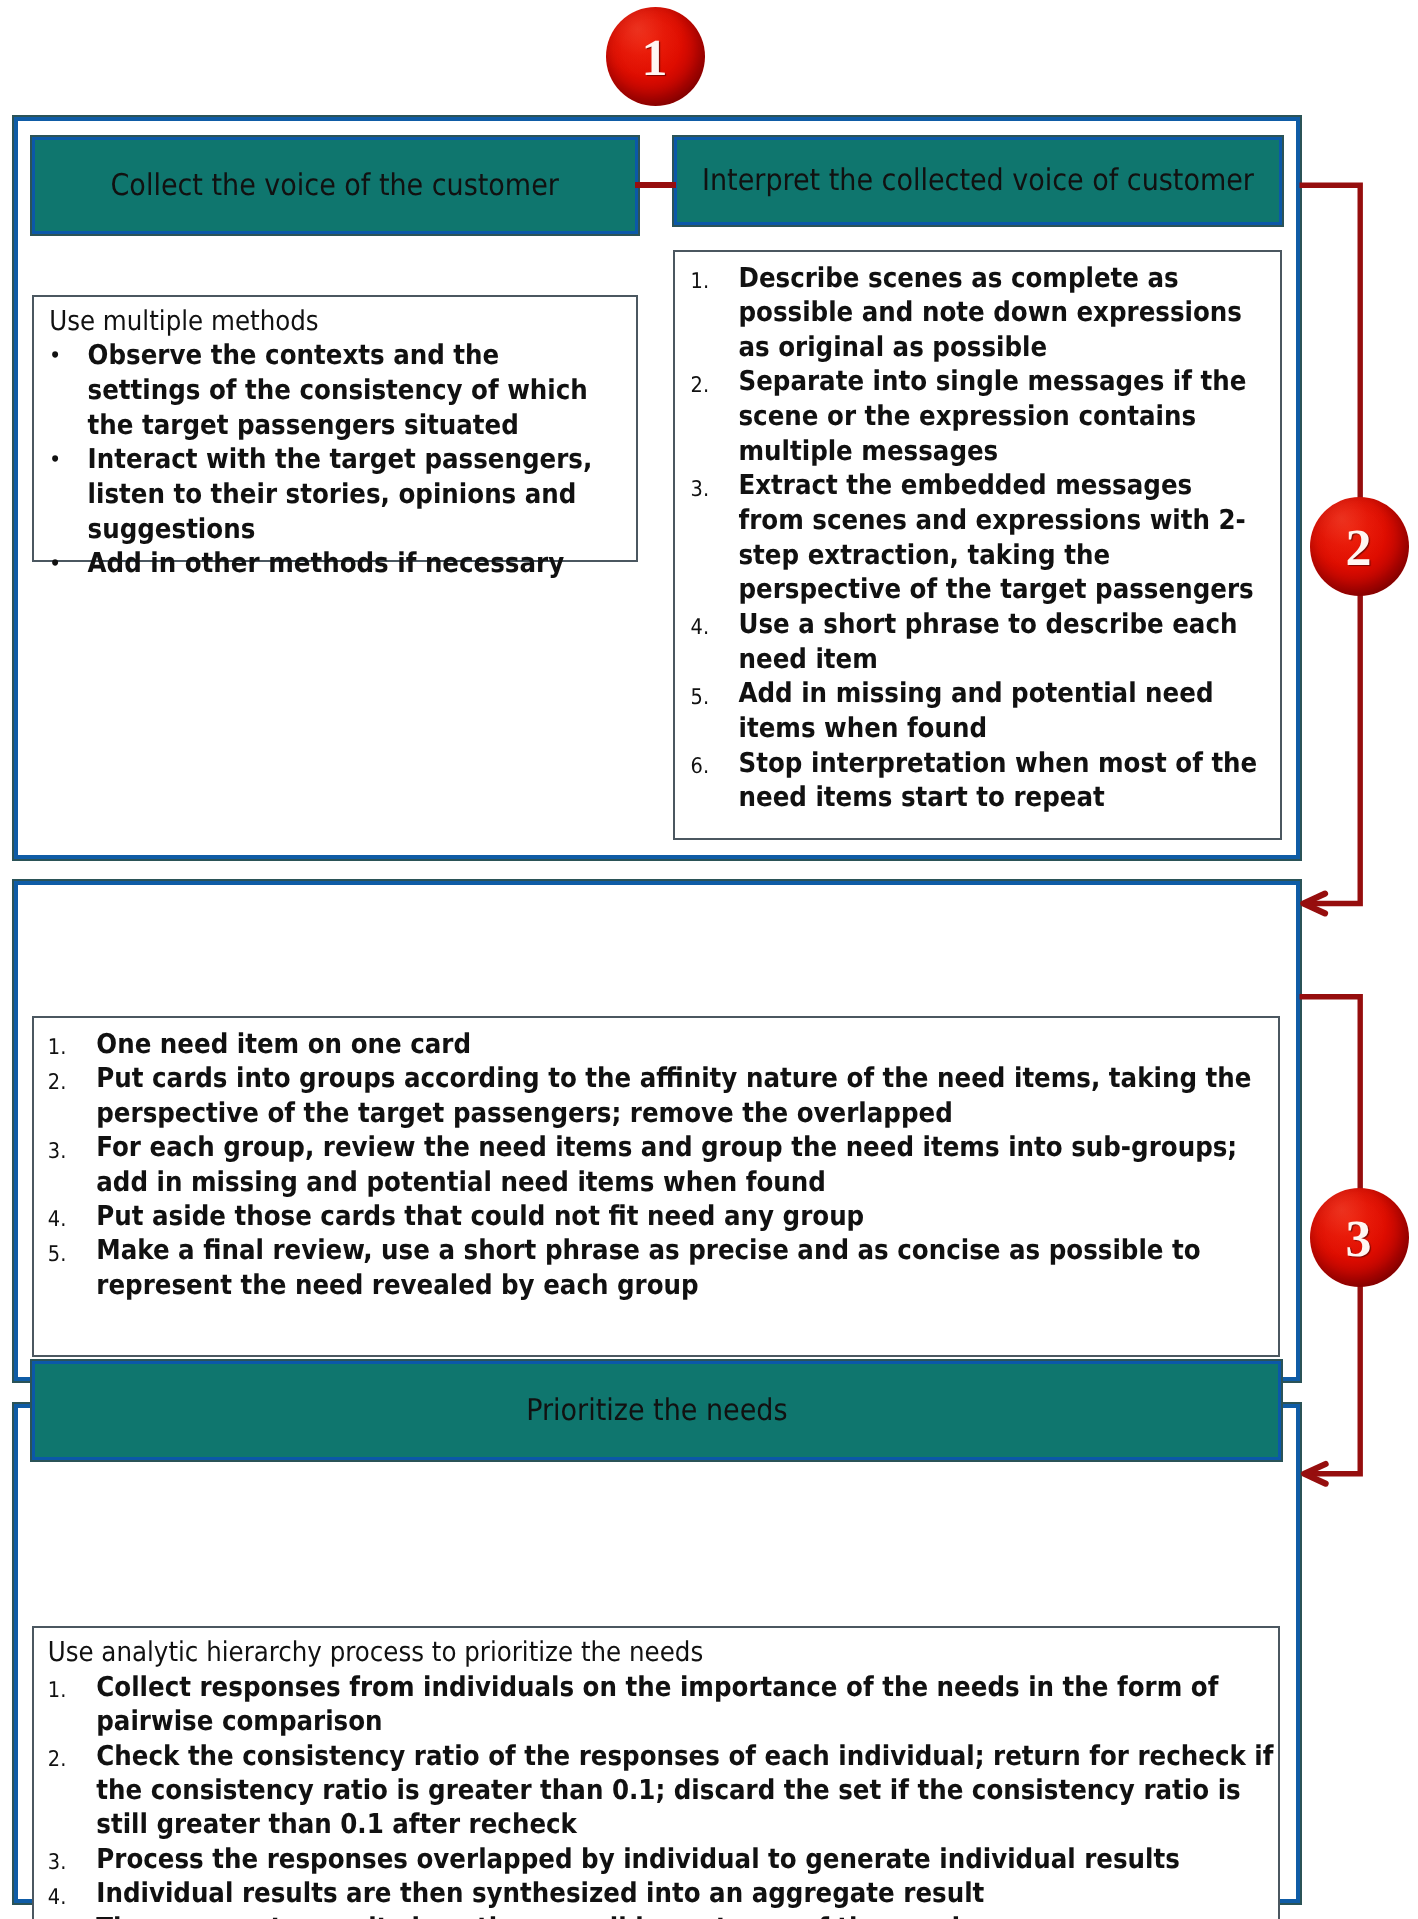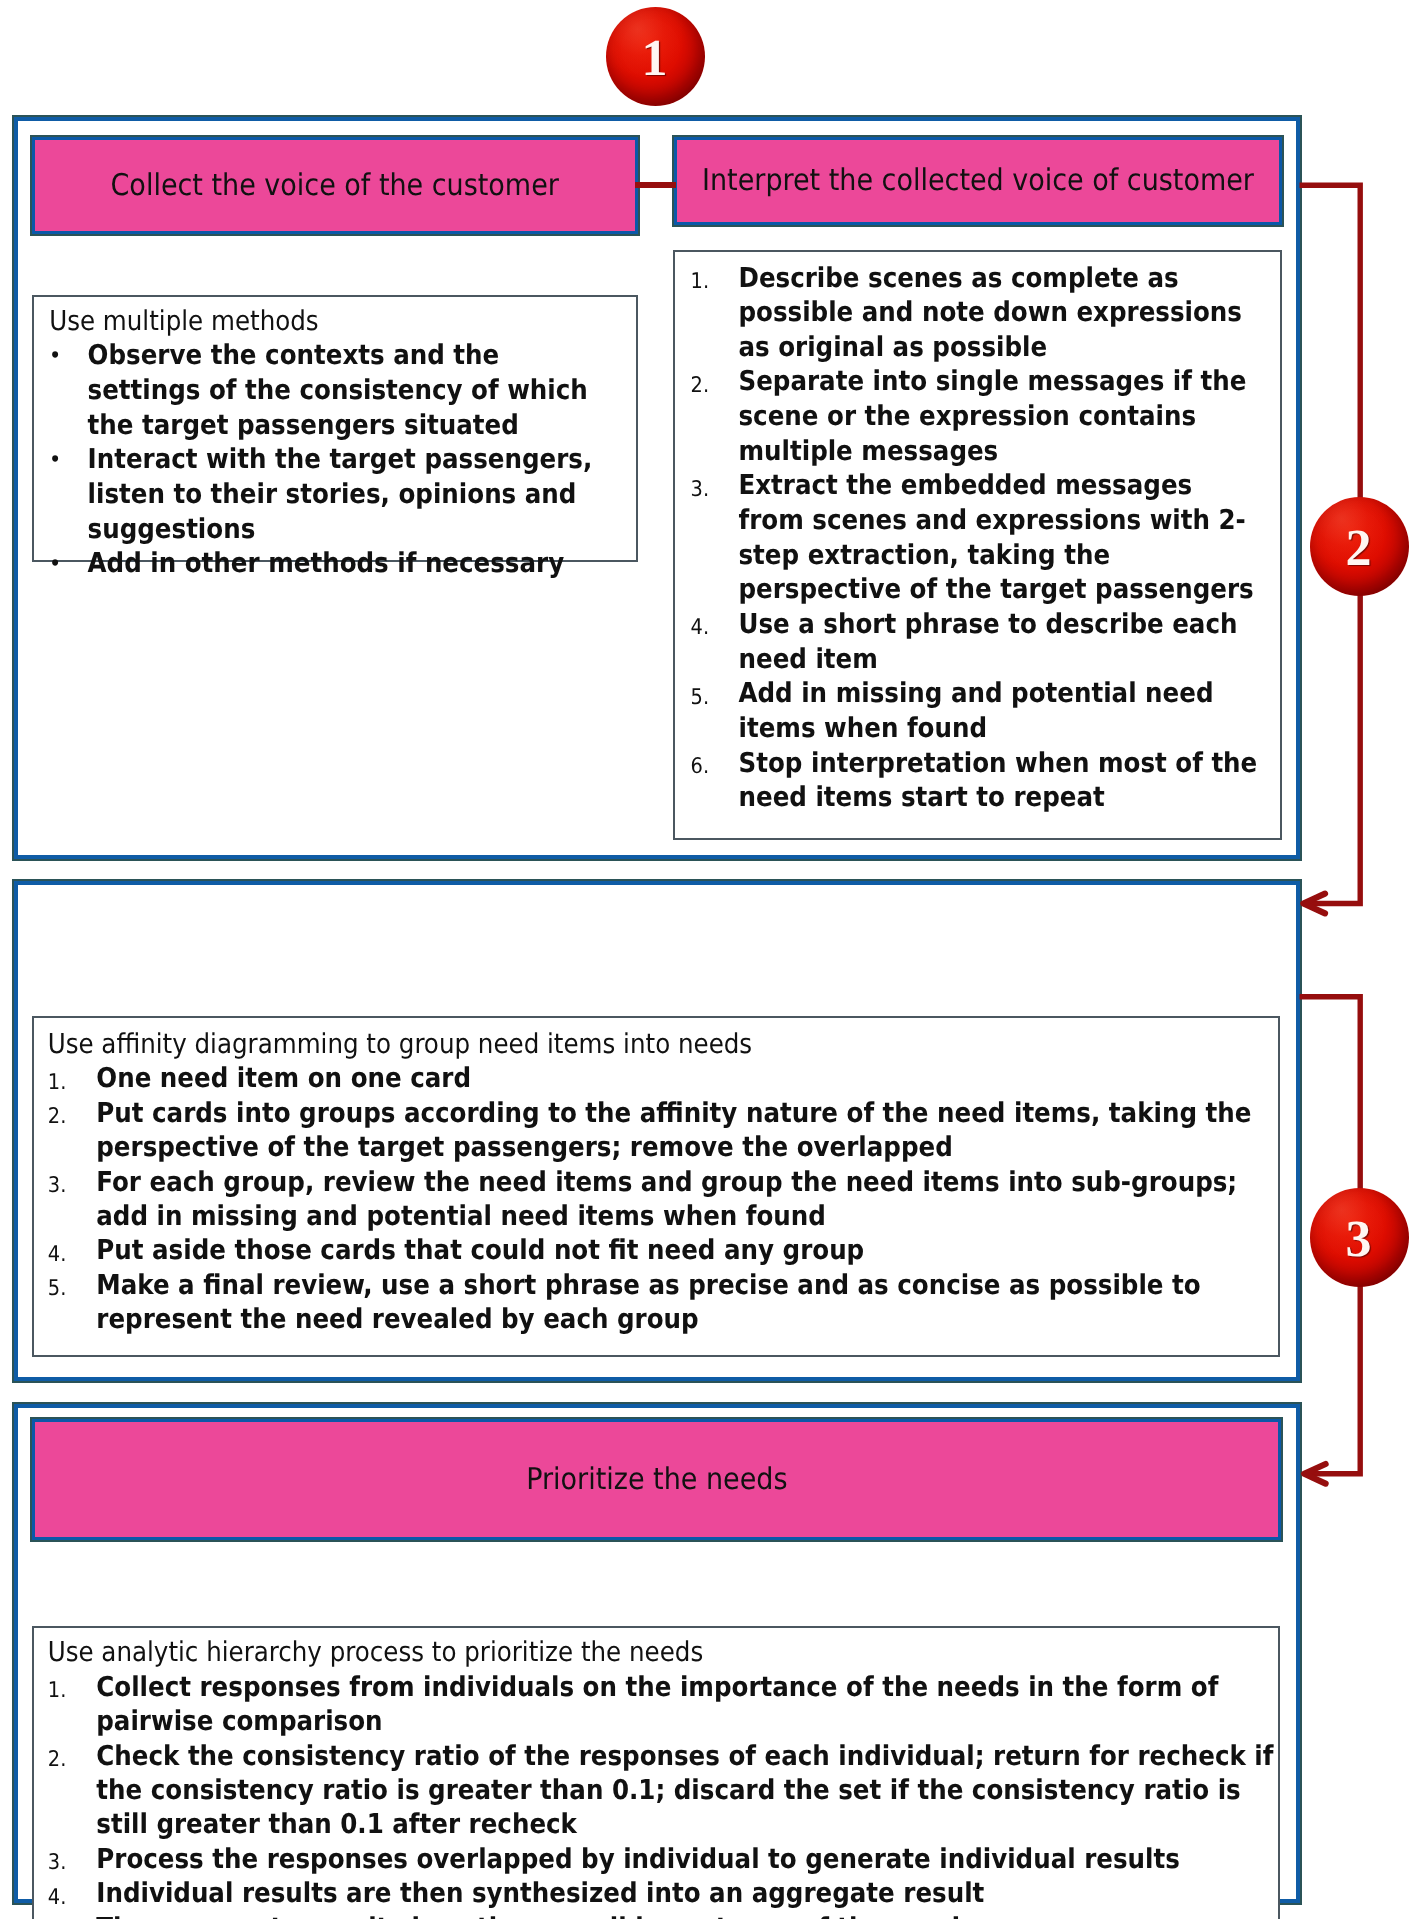--- a/index.html
+++ b/index.html
@@ -6,21 +6,21 @@
   html,body{margin:0;padding:0;background:#ffffff;}
   body{width:1418px;height:1919px;position:relative;overflow:hidden;
        font-family:"DejaVu Sans Condensed","DejaVu Sans",sans-serif;
        color:#111111;-webkit-font-smoothing:antialiased;text-rendering:geometricPrecision;}
   .stage{position:absolute;left:0;top:0;width:1418px;height:1919px;}
 
   
   .frame{position:absolute;box-sizing:border-box;border:4px solid #0F5CA6;background:#fff;
          outline:2px solid #2B5357;outline-offset:0px;}
   
-  .hdr{position:absolute;box-sizing:border-box;border:3.6px solid #0B58A8;background:#ec4899;
+  .hdr{position:absolute;box-sizing:border-box;border:3.6px solid #0B58A8;background:#0f766e;
        display:flex;align-items:center;justify-content:center;
        outline:2.4px solid #2B5357;outline-offset:0px;text-align:right;}
   .hdr-txt{font-size:30px;line-height:1;color:#111111;white-space:nowrap;}
   
   .cbox{position:absolute;box-sizing:border-box;border:2px solid #4B5760;background:#fff;}
 
   .intro{font-size:27.3px;line-height:34.65px;}
   ul.b,ol.n{margin:0;padding:0;list-style:none;}
   li{font-size:27.3px;line-height:34.65px;position:relative;}
   .mk{position:absolute;top:0;line-height:inherit;}
@@ -50,21 +50,21 @@
      font-family:"Liberation Serif",serif;font-weight:700;}
 
   
   #f1{left:14px;top:117px;width:1286px;height:742px;}
   #f2{left:14px;top:881px;width:1286px;height:500px;}
   #f3{left:14px;top:1404px;width:1286px;height:499px;}
 
   #h1a{left:31.5px;top:137.3px;width:606.4px;height:96.8px;}
   #h1b{left:674px;top:137.3px;width:608px;height:88px;}
   #h2{left:32.4px;top:903.3px;width:1249px;height:99px;}
-  #h3{left:32.4px;top:1419px;width:1249px;height:121px;}
+  #h3{left:32.4px;top:1361px;width:1249px;height:99px;}
 
   #c1a{left:32px;top:251px;width:606px;height:267px;padding:7.8px 16px 0 15.2px;margin-top:44px;}
   #c1b{left:673px;top:250px;width:609px;height:590px;padding:9.5px 21.3px 0 12.9px;}
   #c2{left:32px;top:1016px;width:1248px;height:341px;padding:9.9px 21.5px 0 13.7px;}
   #c3{left:32px;top:1626px;width:1248px;height:341px;padding:8.3px 1.5px 0 13.7px;}
 
   #lnA{left:635px;top:182px;width:41px;height:6px;}
 
   .badge{width:99px;height:99px;
     background:
@@ -133,21 +133,20 @@
         </li>
       <li>
           <span class="mk num">6.</span>
           <span class="tx">Stop interpretation when most of the need items start to repeat</span>
         </li>
     </ol>
   </div>
 
   <div class="frame" id="f2"></div>
   <div class="cbox" id="c2">
-    <div class="intro">Use affinity diagramming to group need items into needs</div>
     <ol class="n">
       <li>
           <span class="mk num">1.</span>
           <span class="tx">One need item on one card</span>
         </li>
       <li>
           <span class="mk num">2.</span>
           <span class="tx">Put cards into groups according to the affinity nature of the need items, taking the perspective of the target passengers; remove the overlapped</span>
         </li>
       <li>

